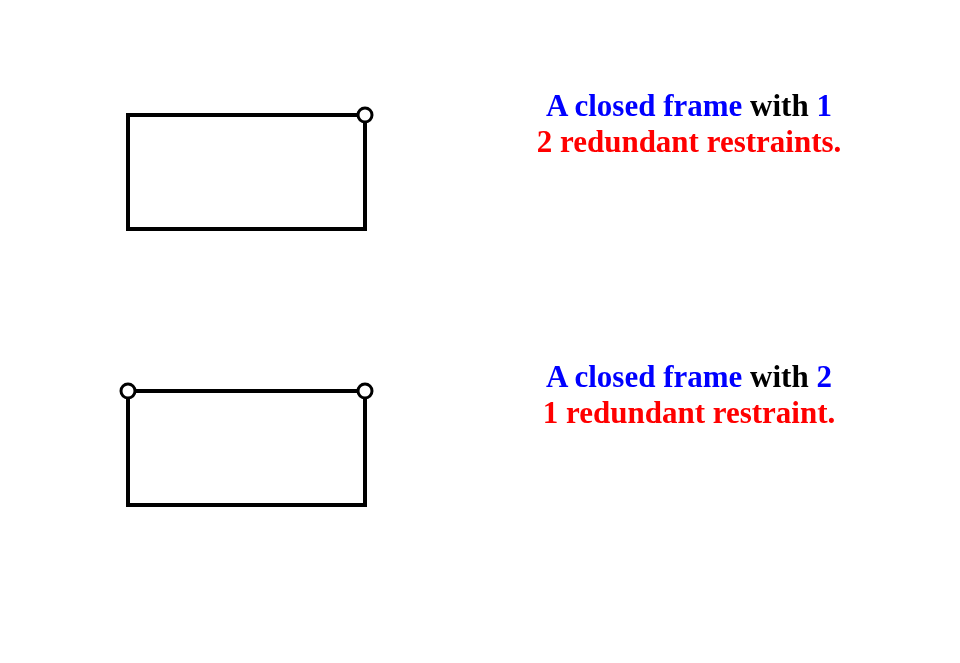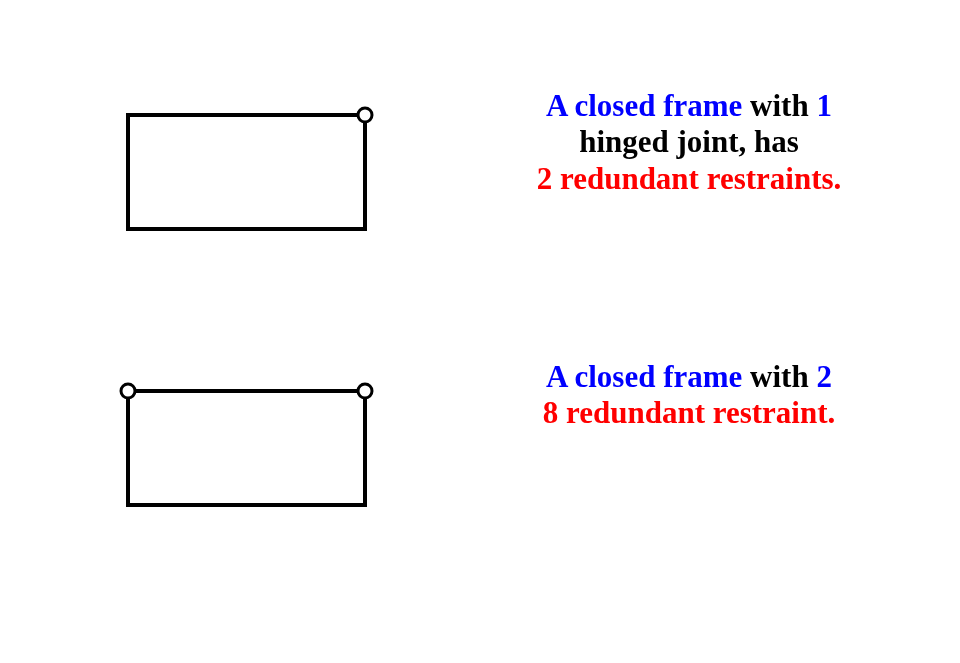--- a/index.html
+++ b/index.html
@@ -54,33 +54,32 @@
       <line x1="0" y1="0" x2="0" y2="114" stroke="#000000" stroke-width="4" stroke-linecap="square"></line>
       <line x1="237" y1="0" x2="237" y2="114" stroke="#000000" stroke-width="4" stroke-linecap="square"></line>
       <line x1="0" y1="114" x2="237" y2="114" stroke="#000000" stroke-width="4" stroke-linecap="square"></line>
 
       <circle cx="237" cy="0" r="7" fill="#ffffff" stroke="#000000" stroke-width="3"></circle>
     </svg>
   </div>
 
   <div class="caption" style="left:443px; top:88px; width:492px;">
     <span class="line"><span class="tok-blue">A closed frame</span><span class="tok-black"> </span><span class="tok-black">with</span><span class="tok-black"> </span><span class="tok-blue">1</span></span>
-    <span class="line tok-black">hinged joint, has</span>
     <span class="line tok-red">2 redundant restraints.</span>
   </div>
 
   <div class="frame-diagram" style="left:118px; top:381px;">
     <svg width="260" height="135" viewBox="-10 -10 260 135">
       <line x1="0" y1="0" x2="237" y2="0" stroke="#000000" stroke-width="4" stroke-linecap="square"></line>
       <line x1="0" y1="0" x2="0" y2="114" stroke="#000000" stroke-width="4" stroke-linecap="square"></line>
       <line x1="237" y1="0" x2="237" y2="114" stroke="#000000" stroke-width="4" stroke-linecap="square"></line>
       <line x1="0" y1="114" x2="237" y2="114" stroke="#000000" stroke-width="4" stroke-linecap="square"></line>
       <circle cx="0" cy="0" r="7" fill="#ffffff" stroke="#000000" stroke-width="3"></circle>
       <circle cx="237" cy="0" r="7" fill="#ffffff" stroke="#000000" stroke-width="3"></circle>
     </svg>
   </div>
 
   <div class="caption" style="left:443px; top:359px; width:492px;">
     <span class="line"><span class="tok-blue">A closed frame</span><span class="tok-black"> </span><span class="tok-black">with</span><span class="tok-black"> </span><span class="tok-blue">2</span></span>
-    <span class="line tok-red">8 redundant restraint.</span>
+    <span class="line tok-red">1 redundant restraint.</span>
   </div>
 
 </div>
 
 </body></html>

